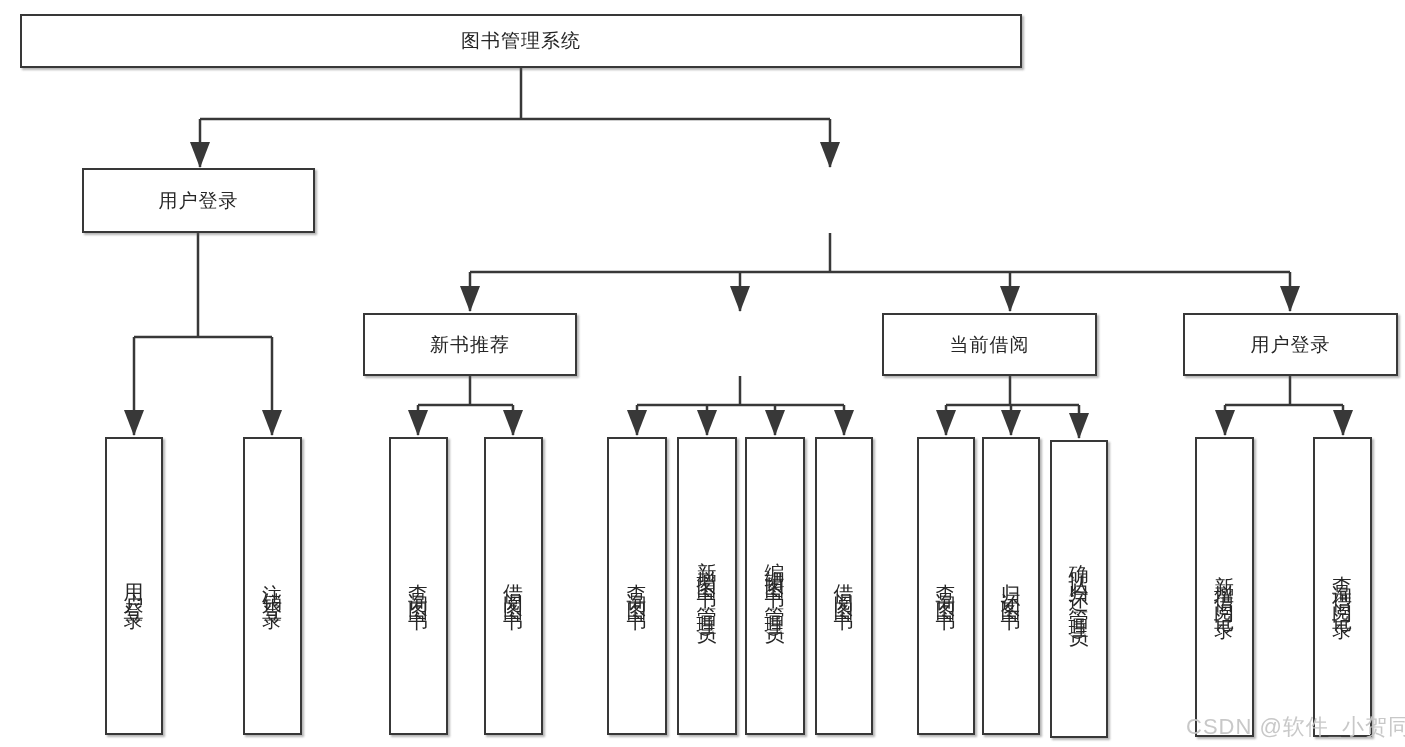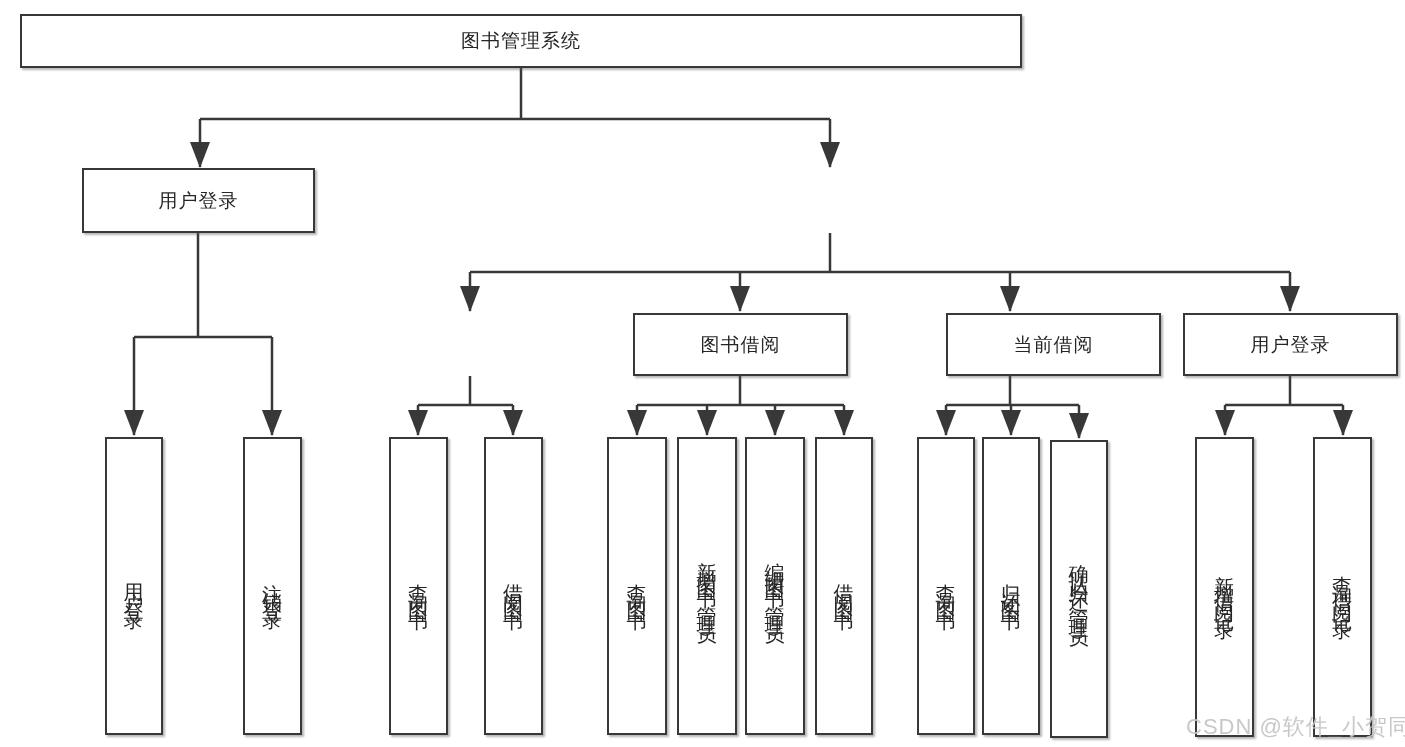--- a/index.html
+++ b/index.html
@@ -87,22 +87,22 @@
       <path d="M1290,376 V405 M1225,405 H1343"></path>
       <line x1="1225" y1="405" x2="1225" y2="435" marker-end="url(#arr)"></line>
       <line x1="1343" y1="405" x2="1343" y2="435" marker-end="url(#arr)"></line>
     </g>
   </svg>
 
   <div class="node" style="left:20px;top:14px;width:1002px;height:54px;">图书管理系统</div>
 
   <div class="node" style="left:82px;top:168px;width:233px;height:65px;">用户登录</div>
 
-  <div class="node" style="left:633px;top:313px;width:215px;height:63px;">图书借阅</div>
-  <div class="node" style="left:946px;top:313px;width:215px;height:63px;">当前借阅</div>
+  <div class="node" style="left:363px;top:313px;width:214px;height:63px;">新书推荐</div>
+  <div class="node" style="left:882px;top:313px;width:215px;height:63px;">当前借阅</div>
   <div class="node" style="left:1183px;top:313px;width:215px;height:63px;">用户登录</div>
 
   <div class="node vnode" style="left:105px;top:437px;width:58px;height:298px;">用户登录</div>
   <div class="node vnode" style="left:243px;top:437px;width:59px;height:298px;">注销登录</div>
 
   <div class="node vnode" style="left:389px;top:437px;width:59px;height:298px;">查询图书</div>
   <div class="node vnode" style="left:484px;top:437px;width:59px;height:298px;">借阅图书</div>
 
   <div class="node vnode" style="left:607px;top:437px;width:60px;height:298px;">查询图书</div>
   <div class="node vnode" style="left:677px;top:437px;width:60px;height:298px;">新增图书（管理员）</div>

